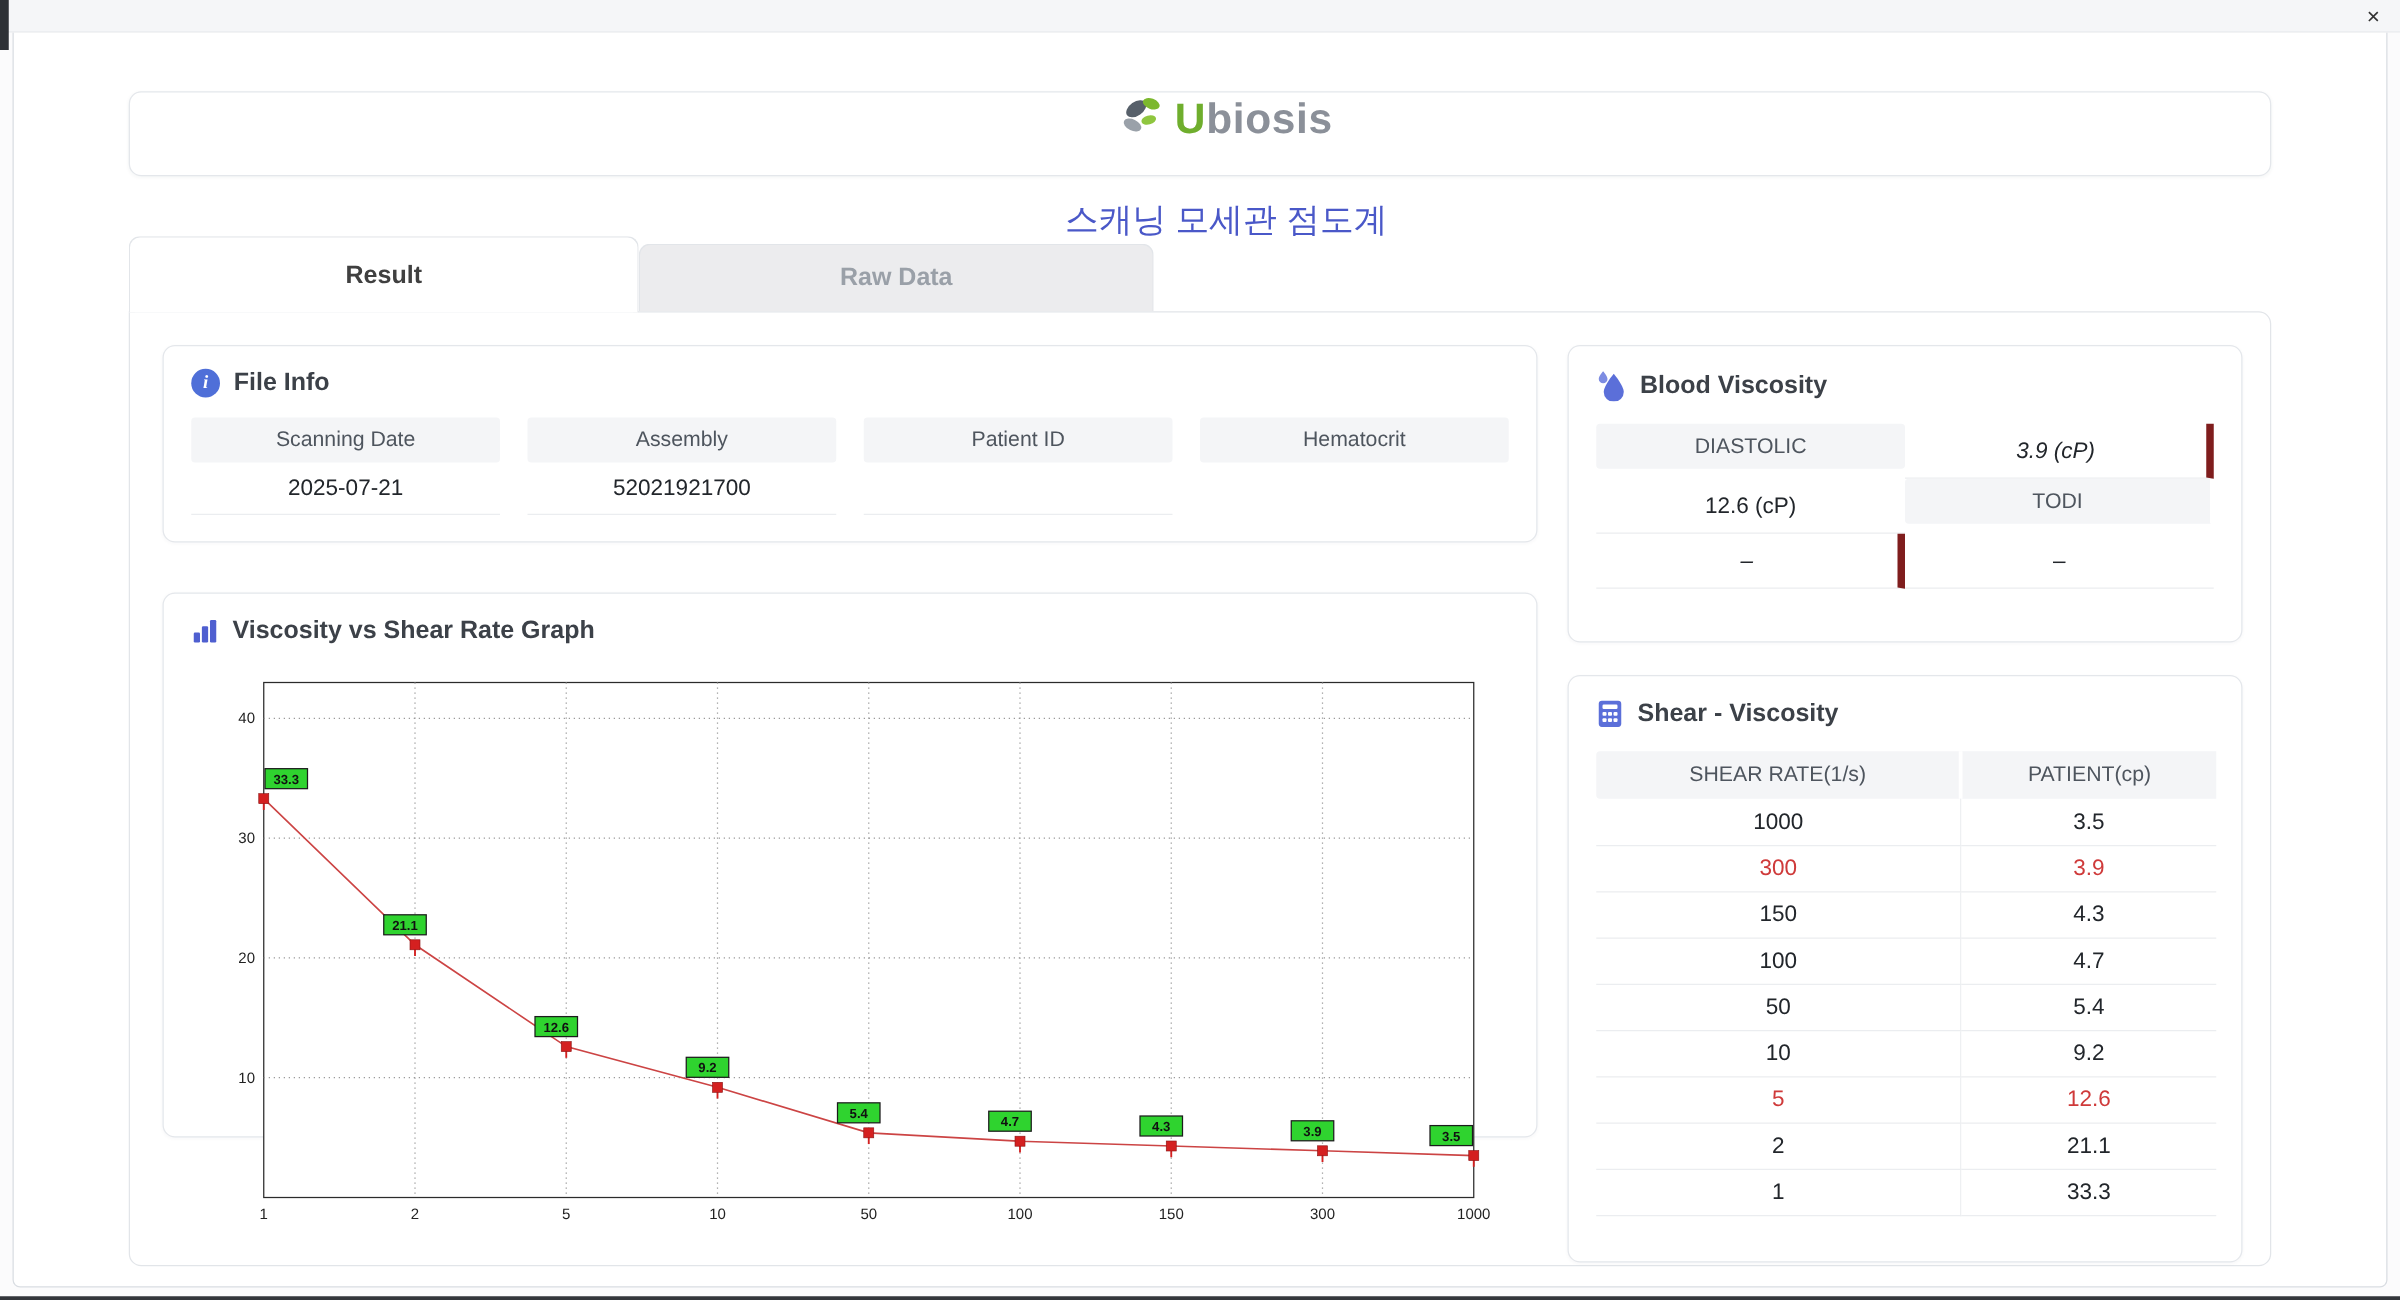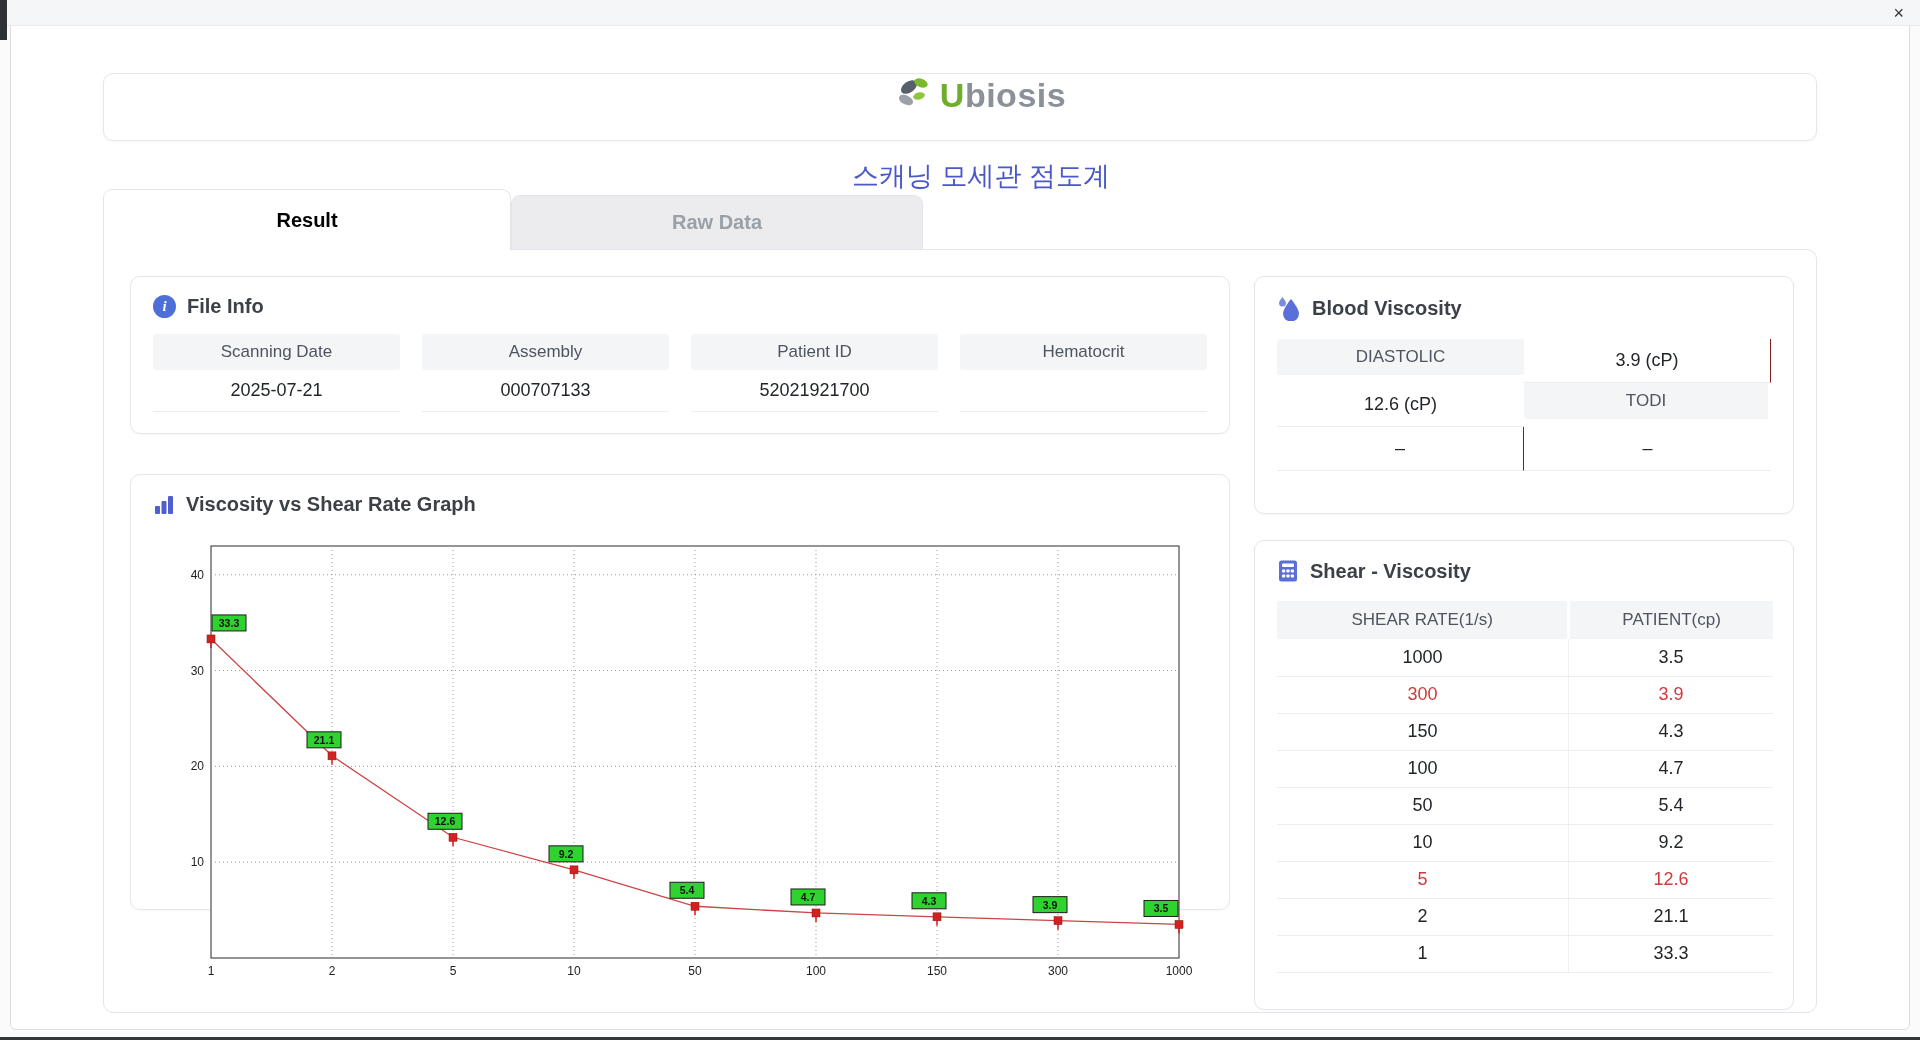--- a/index.html
+++ b/index.html
@@ -15,42 +15,42 @@
   .header-card { position:absolute; left:92px; right:92px; top:64px; height:68px; border:1px solid #e4e7eb; border-radius:10px; background:#fff;
                  display:flex; align-items:center; gap:46px; padding-left:42px; box-shadow:0 1px 3px rgba(30,40,60,.04);flex-direction:column; }
   .logo { display:flex; align-items:flex-end; gap:4px; }
   .logo-text { font-size:34px; font-weight:bold; letter-spacing:.5px; line-height:1; }
   .logo-u { color:#6fae2d; }
   .logo-rest { color:#8b9099; }
   .app-title { font-size:27px; font-weight:normal; color:#4a58c8; }
 
   .tabs { position:absolute; left:92px; top:180px; display:flex; z-index:4; }
   .tab { display:flex; align-items:center; justify-content:center; font-size:20px; font-weight:bold; cursor:pointer; }
-  .tab.active { width:408px; height:61px; background:#fff; color:#000000; border:1px solid #e2e5e9; border-bottom:none; border-radius:9px 9px 0 0; z-index:4; }
+  .tab.active { width:408px; height:61px; background:#fff; color:#404040; border:1px solid #e2e5e9; border-bottom:none; border-radius:9px 9px 0 0; z-index:4; }
   .tab.inactive { width:412px; height:54px; margin-top:6px; background:#ececee; color:#9aa0a8; border:1px solid #e2e5e9; border-bottom:none; border-radius:9px 9px 0 0; }
 
   .content { position:absolute; left:92px; right:92px; top:240px; bottom:16px; border:1px solid #e2e5e9; border-radius:0 10px 10px 10px; background:#fff; z-index:3; }
 
   .card { position:absolute; border:1px solid #e4e7eb; border-radius:10px; background:#fff; box-shadow:0 1px 3px rgba(30,40,60,.03); }
   .card-title { display:flex; align-items:center; gap:11px; font-size:20px; font-weight:bold; color:#3c4148; padding:18px 0 10px 22px; }
 
   .card-fileinfo { left:26px; top:26px; width:1100px; height:158px; }
   .fields { margin:6px 22px 0 22px; display:grid; grid-template-columns:repeat(4,1fr); column-gap:22px; }
   .field-label { background:#f4f5f7; height:36px; display:flex; align-items:center; justify-content:center; color:#4e555e; font-size:17px; border-radius:3px; }
   .field-value { height:42px; display:flex; align-items:center; justify-content:center; font-size:18px; color:#22262b; border-bottom:1px solid #ebedf0; }
 
   .card-graph { left:26px; top:224px; width:1100px; height:436px; }
   #chart-svg { display:block; margin:2px auto 0 auto; }
 
   .card-bv { left:1150px; top:26px; width:540px; height:238px; }
   .bv-grid { margin:8px 22px 0 22px; display:grid; grid-template-columns:1fr 1fr; }
   .bv-h { background:#f4f5f7; height:36px; display:flex; align-items:center; justify-content:center; color:#4e555e; font-size:17px; border-radius:3px; }
   .bv-h.first-col { border-right:3px solid #fff; }
   .bv-v { height:44px; display:flex; align-items:center; justify-content:center; font-size:18px; color:#22262b; border-bottom:1px solid #ebedf0; }
-  .bv-v.first-col { border-right:1px solid #7f1d1d; }
+  .bv-v.first-col { border-right:6px solid #7f1d1d;font-style:italic; }
 
   .card-sv { left:1150px; top:290px; width:540px; height:470px; }
   .sv-table { width:496px; margin:8px 22px 0 22px; border-collapse:collapse; }
   .sv-table th { background:#f4f5f7; height:38px; font-size:17px; color:#4e555e; font-weight:normal; }
   .sv-table th.first-col { border-right:3px solid #fff; border-radius:3px 0 0 3px; }
   .sv-table td { height:37px; text-align:center; font-size:18px; color:#22262b; border-bottom:1px solid #ebedf0; }
   .sv-table td.first-col { border-right:1px solid #eef0f2; }
   .sv-table tr.hl td { color:#cf3a3a; }
 
   .icon-circle-info { width:23px; height:23px; border-radius:50%; background:#4f6fd8; color:#fff; display:flex; align-items:center; justify-content:center;
@@ -96,21 +96,20 @@
       <div class="card-title">
         <span class="icon-circle-info">i</span>
         <span>File Info</span>
       </div>
       <div class="fields" id="file-fields">
           <div class="field-label">Scanning Date</div>
           <div class="field-label">Assembly</div>
           <div class="field-label">Patient ID</div>
           <div class="field-label">Hematocrit</div>
           <div class="field-value">2025-07-21</div>
-          <div class="field-value">000707133</div>
           <div class="field-value">52021921700</div>
           <div class="field-value"></div>
         </div>
     </div>
 
     <div class="card card-graph">
       <div class="card-title">
         <svg class="icon-svg" width="22" height="22" viewBox="0 0 22 22">
           <rect x="2" y="12" width="5" height="8" rx="1" fill="#4f5fd0"></rect>
           <rect x="8.5" y="7" width="5" height="13" rx="1" fill="#4f5fd0"></rect>

